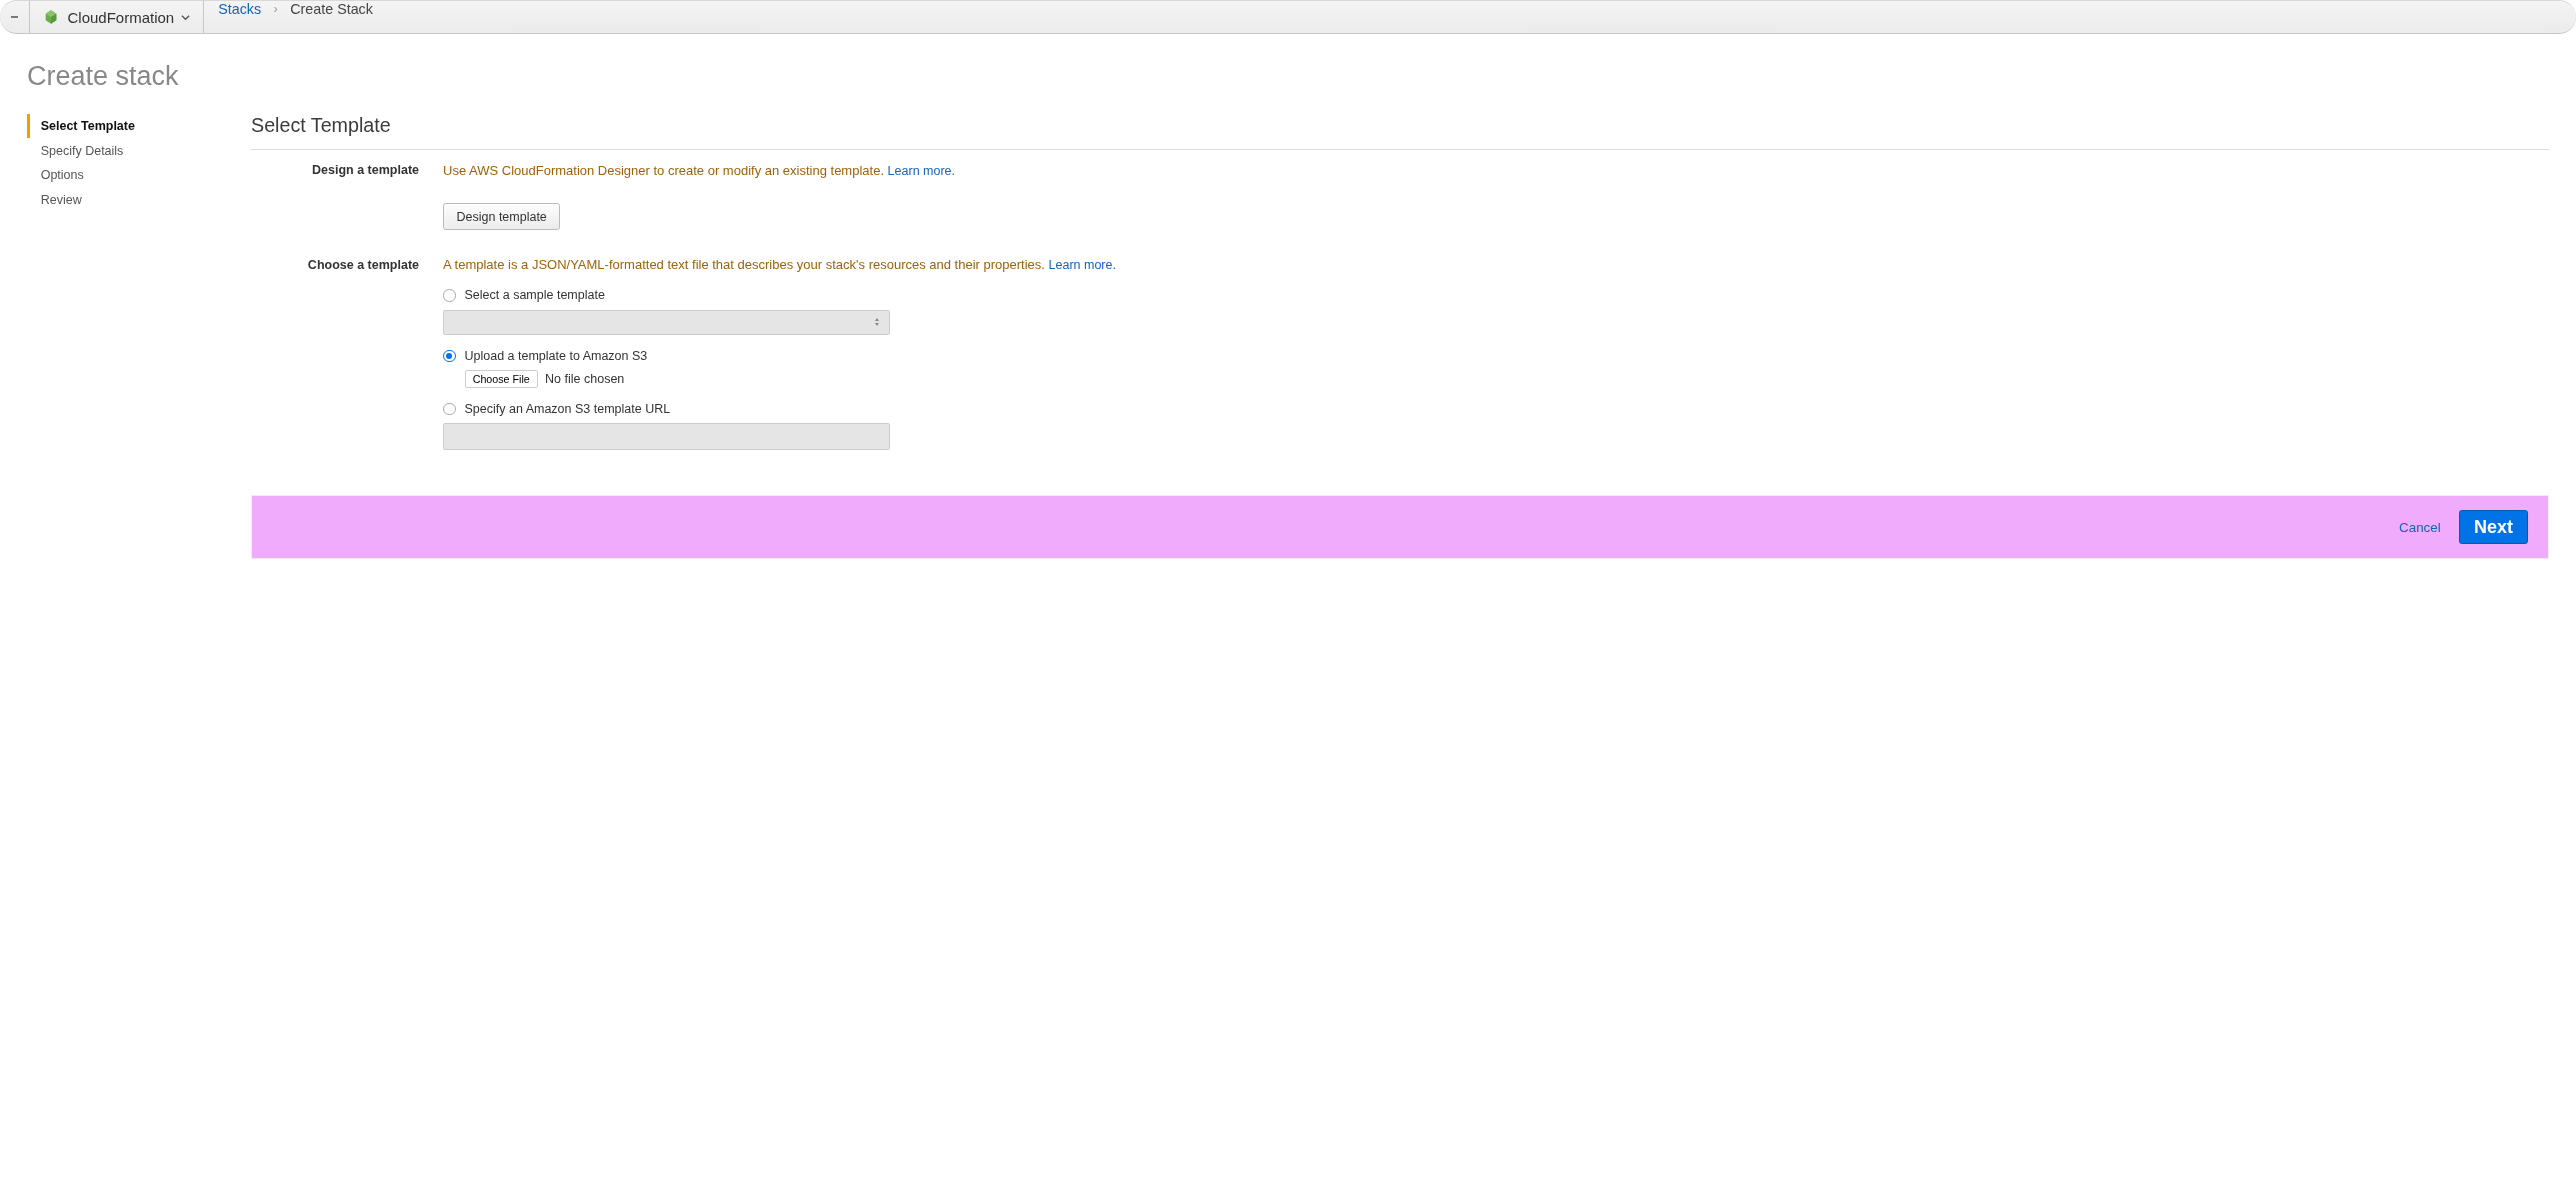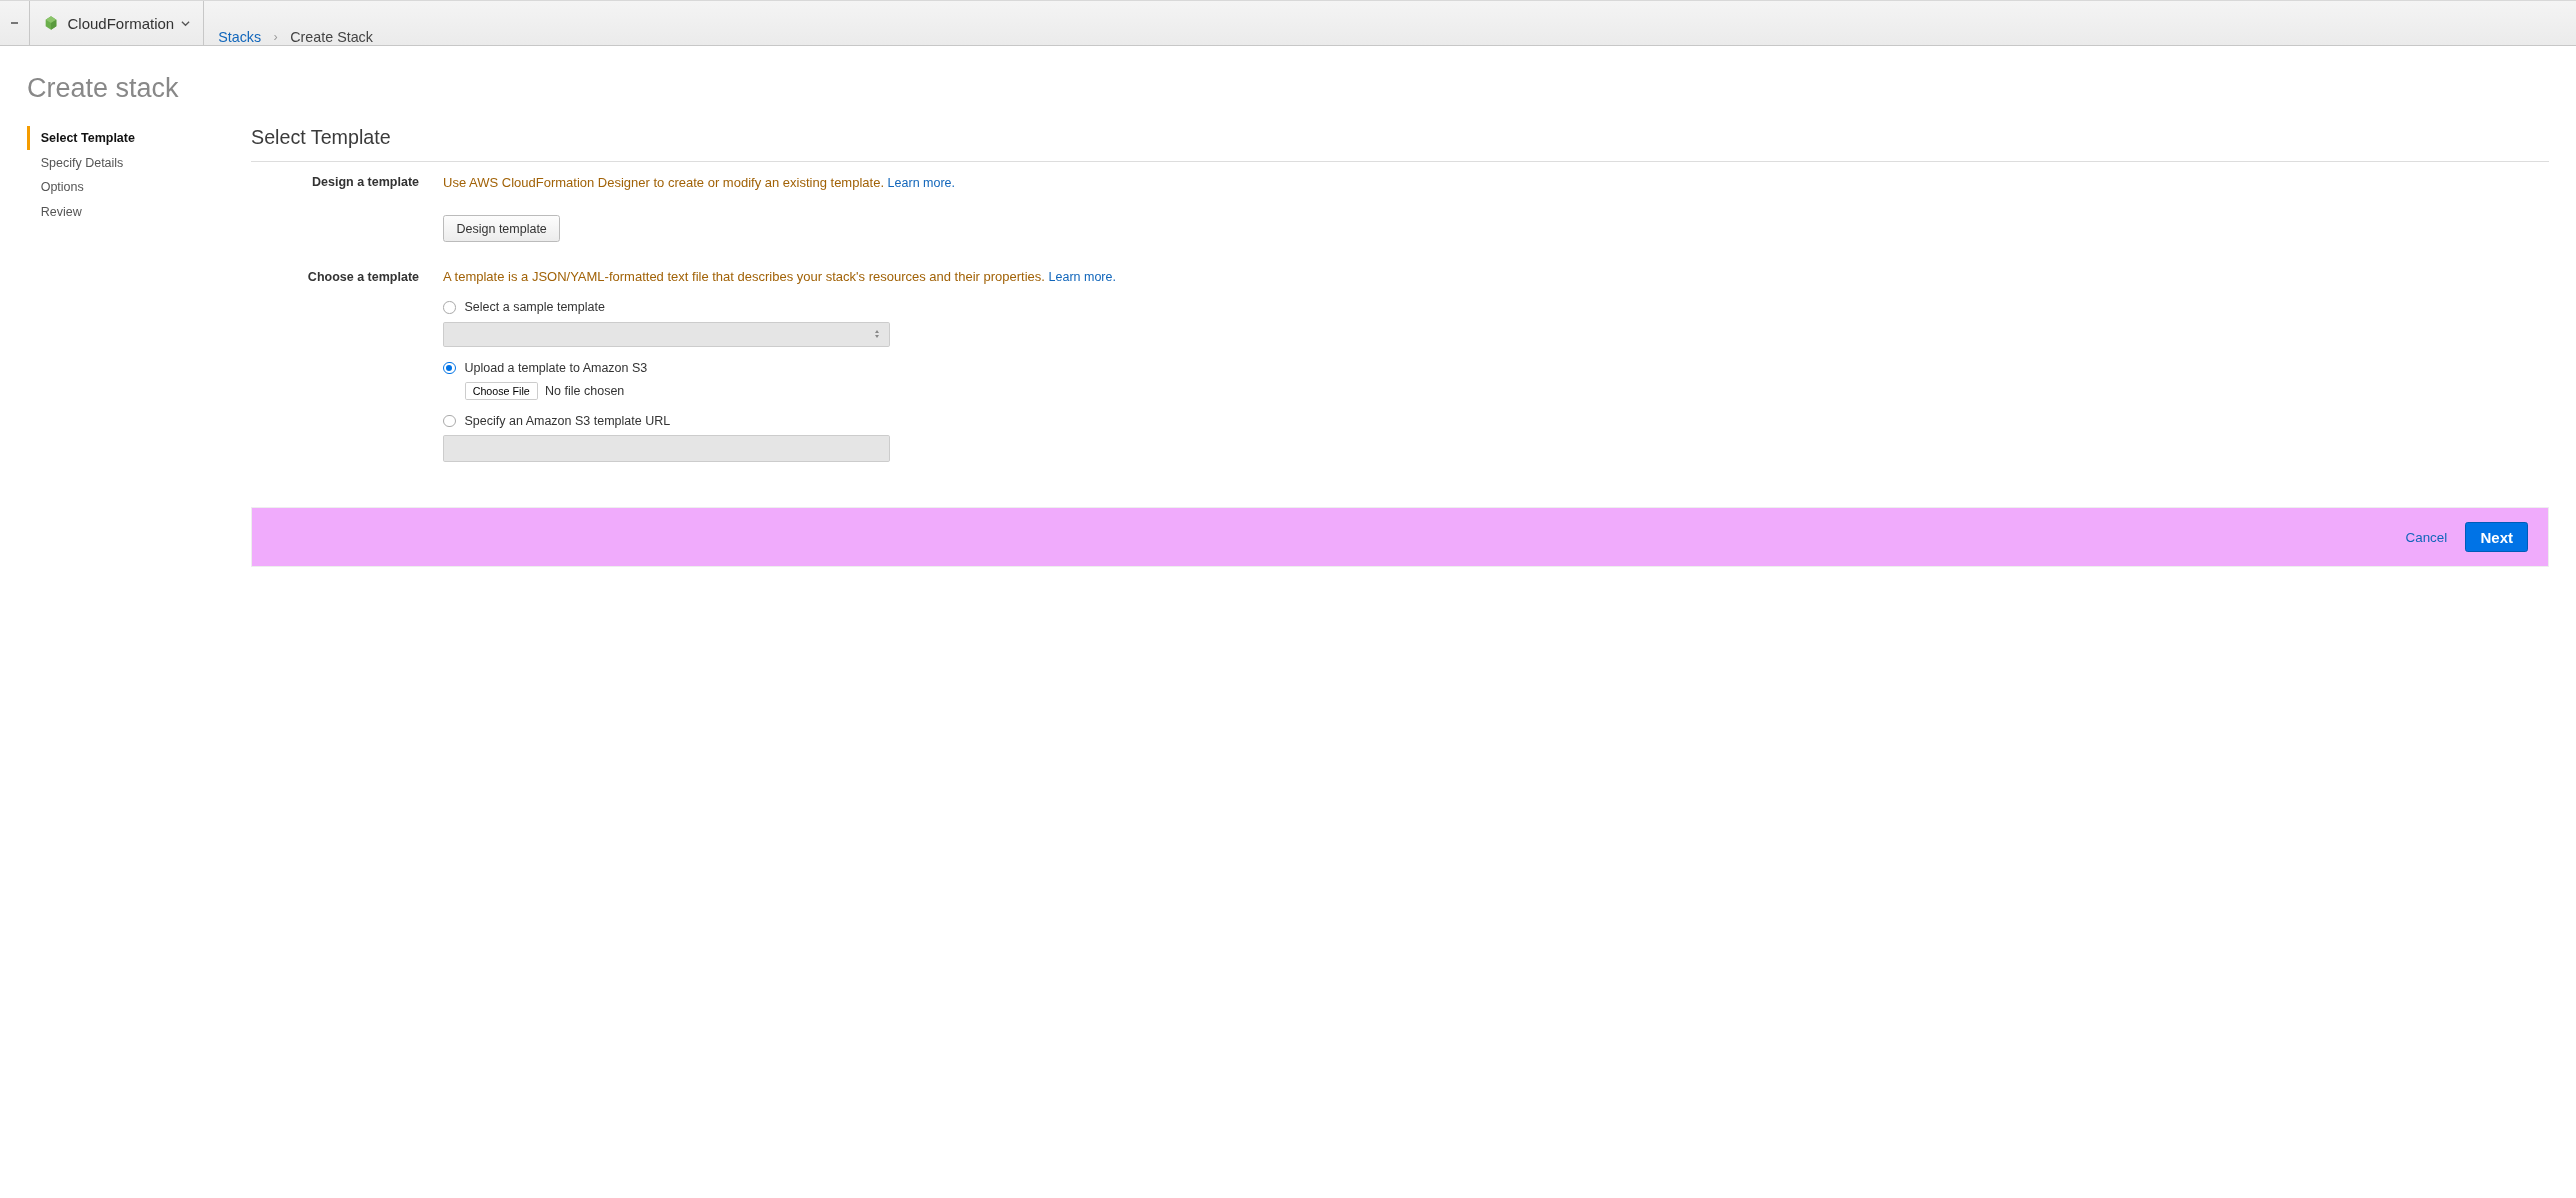--- a/index.html
+++ b/index.html
@@ -1,18 +1,18 @@
 <!DOCTYPE html>
 <html style="font-size:14.3px"><head>
 <meta charset="utf-8">
 <style>
 * { box-sizing: border-box; margin: 0; padding: 0; }
 body { font-family: -apple-system, BlinkMacSystemFont, "Segoe UI", Helvetica, Arial, sans-serif; font-size: 12.5px; color: #333; background: #fff; }
 
-.topbar { background: linear-gradient(#f4f4f4,#ebebeb); border-bottom: 0.9px solid #c7c7c7; border-top: 0.9px solid #d8d8d8; height: 46px; display: flex; align-items: flex-end; }
+.topbar { background: linear-gradient(#f4f4f4,#ebebeb); border-bottom: 0.9px solid #c7c7c7; border-top: 0.9px solid #d8d8d8; height: 34px; display: flex; align-items: flex-start; border-radius: 17px; }
 .menu-toggle { width: 30px; height: 100%; display: flex; align-items: center; justify-content: center; border-right: 0.9px solid #c7c7c7; }
 .menu-toggle-line { width: 7.2px; height: 1.8px; background: #777; position: relative; }
 .service-box { display: flex; align-items: center; height: 100%; padding: 0 12.5px; border-right: 0.9px solid #c7c7c7; cursor: pointer; }
 .service-icon { width: 16px; height: 16px; margin-right: 9px; }
 .service-name { font-size: 15px; color: #333; margin-right: 7.2px; }
 .chev { width: 9px; height: 9px; display: inline-block; }
 .chev svg { display: block; }
 .breadcrumb { display: flex; align-items: center; padding: 0 14.3px; font-size: 14.3px; }
 .breadcrumb a { color: #1166bb; text-decoration: none; }
 .breadcrumb .sep { color: #999; margin: 0 12.5px; font-size: 12.5px; }
@@ -52,21 +52,21 @@
 .select-caret .down { width:0;height:0;border-left:2.7px solid transparent;border-right:2.7px solid transparent;border-top:3.6px solid #888; }
 
 .file-row { margin-top: 7.2px; margin-left: 21.5px; display: flex; align-items: center; }
 .file-btn { background: #fff; border: 0.9px solid #ccc; border-radius: 1.8px; padding: 1.8px 7.2px; font-size: 10.7px; cursor: pointer; margin-right: 7.2px; }
 .file-status { font-size: 12.5px; color: #333; }
 
 .url-input { width: 447px; height: 27px; background: #e5e5e5; border: 0.9px solid #ccc; border-radius: 1.8px; margin-top: 7.2px; padding: 3.6px 7.2px; font-size: 12.5px; color: #333; }
 
 .footer-bar { background: #f0abfc; border: 0.9px solid #eee; margin-top: 45px; padding: 14.3px 19.7px; display: flex; justify-content: flex-end; align-items: center; gap: 18px; }
 .cancel-link { color: #1166bb; font-size: 13.4px; cursor: pointer; }
-.next-btn { background: #0073e6; border: 0.9px solid #005bb7; color: #fff; padding: 5.4px 14.3px; font-size: 15px; border-radius: 2.7px; cursor: pointer; font-weight: bold; }
+.next-btn { background: #0073e6; border: 0.9px solid #005bb7; color: #fff; padding: 5.4px 14.3px; font-size: 18px; border-radius: 2.7px; cursor: pointer; font-weight: bold; }
 </style>
 </head>
 <body>
 
 <div class="topbar">
   <div class="menu-toggle">
     <div class="menu-toggle-line"></div>
   </div>
   <div class="service-box">
     <span class="service-icon">

